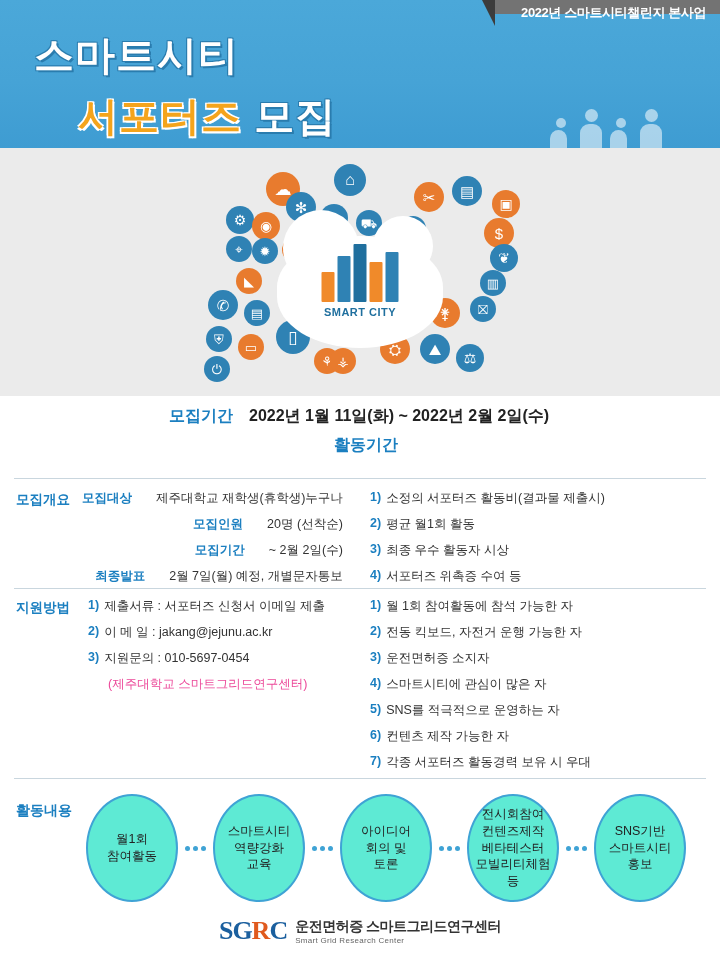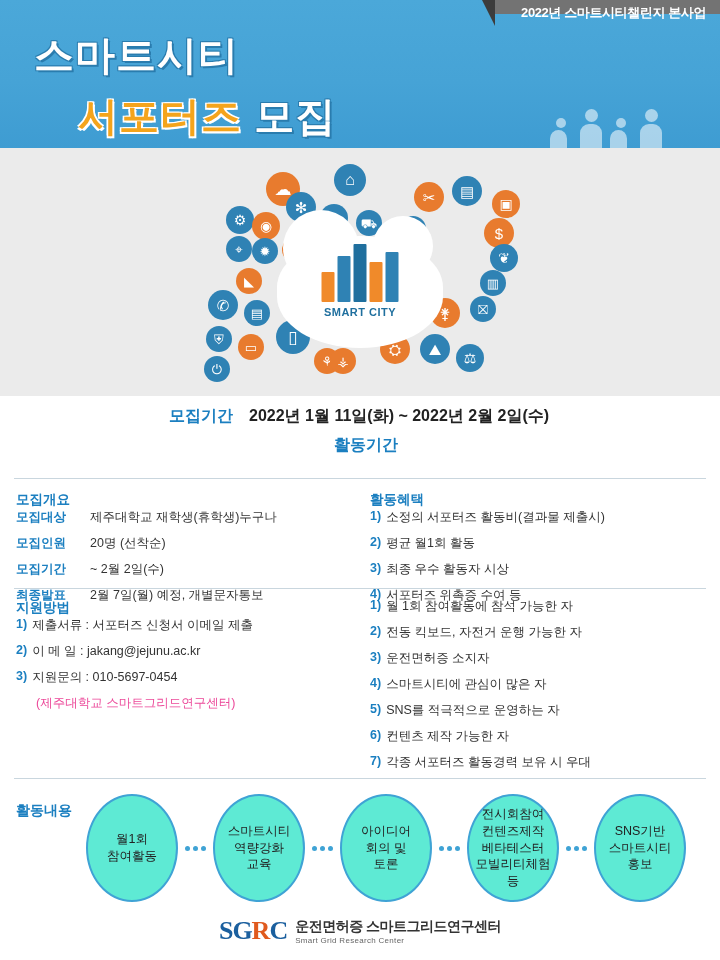--- a/index.html
+++ b/index.html
@@ -117,28 +117,28 @@
   .period-value { color: #222222; font-weight: bold; font-size: 16px; min-width: 330px; text-align: left; }
 
   
   .hr { position: absolute; left: 14px; width: 692px; height: 1px; background: #c9d6de; }
   .info {
     position: absolute; top: 486px; left: 0; width: 720px;
     display: flex;
   }
   .info-col { width: 360px; padding-left: 16px; }
   .info-col.right { padding-left: 10px; }
-  .sec { display: flex; margin-bottom: 4px; flex-direction: column; }
+  .sec { display: flex; margin-bottom: 4px; }
   .sec-title {
     color: #1b7fc0; font-weight: bold; font-size: 13.5px;
     width: 66px; flex: none; padding-top: 1px;
   }
   .sec-title.wide { width: 72px; }
   .sec-body { font-size: 12.5px; color: #333333; }
-  .kv { display: flex; margin-bottom: 9px; }
+  .kv { display: flex; margin-bottom: 9px; justify-content: flex-end; }
   .k { color: #1b7fc0; font-weight: bold; width: 74px; flex: none; font-size: 12.5px;}
   .v { color: #333333; font-size: 12.5px; }
   .num { color: #1b7fc0; font-weight: bold; margin-right: 5px; }
   .li { margin-bottom: 9px; display: flex; font-size: 12.5px; color: #333333; }
   .li .t { flex: 1; }
   .indent { padding-left: 20px; color: #ec4899; font-size: 12.5px; margin-bottom: 24px;}
 
   
   .activity {
     position: absolute; top: 786px; left: 0; width: 720px; height: 140px;
@@ -290,21 +290,20 @@
           </div>
         <div class="kv">
             <div class="k">최종발표</div>
             <div class="v">2월 7일(월) 예정, 개별문자통보</div>
           </div>
       </div>
     </div>
   </div>
   <div class="info-col right">
     <div class="sec">
-      <div class="sec-title">활동혜택</div>
       <div class="sec-body">
         <div class="li">
             <span class="num">1)</span>
             <span class="t">소정의 서포터즈 활동비(결과물 제출시)</span>
           </div>
         <div class="li">
             <span class="num">2)</span>
             <span class="t">평균 월1회 활동</span>
           </div>
         <div class="li">

